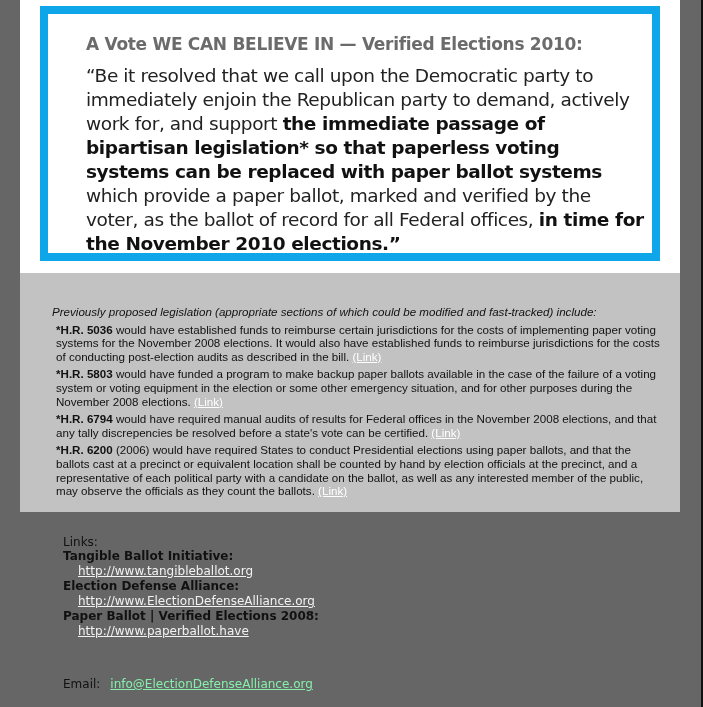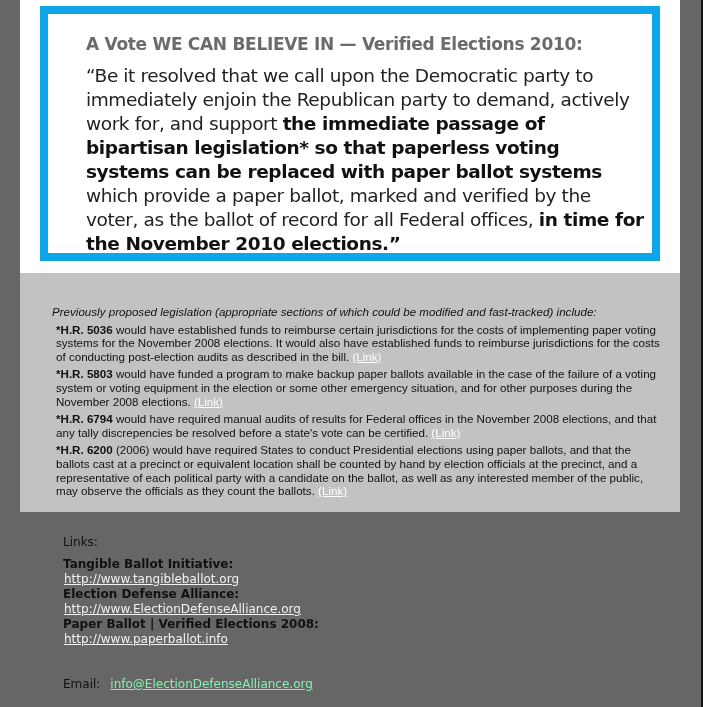--- a/index.html
+++ b/index.html
@@ -9,23 +9,23 @@
   .quote-box { position:absolute; left:40px; top:6px; width:604px; height:239px; border:8px solid #0ea5e9; background:#fff; }
   .quote-title { position:absolute; left:38px; top:20px; font-size:17px; font-weight:bold; color:#6b6b6b; letter-spacing:-0.3px; }
   .quote-body { position:absolute; left:38px; top:50px; width:560px; font-size:18.5px; line-height:24px; color:#222; letter-spacing:-0.4px; }
   .quote-body b { color:#111; }
   .gray-panel { position:absolute; left:20px; top:273px; width:660px; height:239px; background:#c2c2c2; }
   .legis { position:absolute; left:32px; top:32px; width:610px; font-family:"Liberation Sans", sans-serif; font-size:11.6px; line-height:13.6px; color:#111; }
   .legis .intro { font-style:italic; margin-bottom:4px; }
   .legis p { margin:0 0 4px 4px; }
   .legis a { color:#fff; text-decoration:underline; }
   .links { position:absolute; left:63px; top:535px; font-size:12px; color:#111; }
-  .links .lbl { font-weight:normal; margin-bottom:8px; color:#111; }
+  .links .lbl { font-weight:normal; margin-bottom:0; color:#111; }
   .links .org { font-weight:bold; line-height:15px; }
-  .links a { color:#f2f2f2; text-decoration:underline; line-height:15px; margin-left:1px; display:inline-block; }
+  .links a { color:#f2f2f2; text-decoration:underline; line-height:15px; margin-left:15px; display:inline-block; }
   .links .row { line-height:15px; }
   .email { position:absolute; left:63px; top:677px; font-size:12px; color:#111; }
   .email a { color:#86efac; text-decoration:underline; margin-left:10px; }
 </style>
 </head>
 <body>
 
 <div class="edge-right"></div>
 
 <div class="white-panel"></div>
@@ -44,18 +44,18 @@
   </div>
 </div>
 
 <div class="links">
   <div class="lbl">Links:</div>
   <div class="org">Tangible Ballot Initiative:</div>
   <div class="row"><a href="#">http://www.tangibleballot.org</a></div>
   <div class="org">Election Defense Alliance:</div>
   <div class="row"><a href="#">http://www.ElectionDefenseAlliance.org</a></div>
   <div class="org">Paper Ballot | Verified Elections 2008:</div>
-  <div class="row"><a href="#">http://www.paperballot.info</a></div>
+  <div class="row"><a href="#">http://www.paperballot.have</a></div>
 </div>
 
 <div class="email">
   <span>Email:</span><a href="#">info@ElectionDefenseAlliance.org</a>
 </div>
 
 </body></html>

